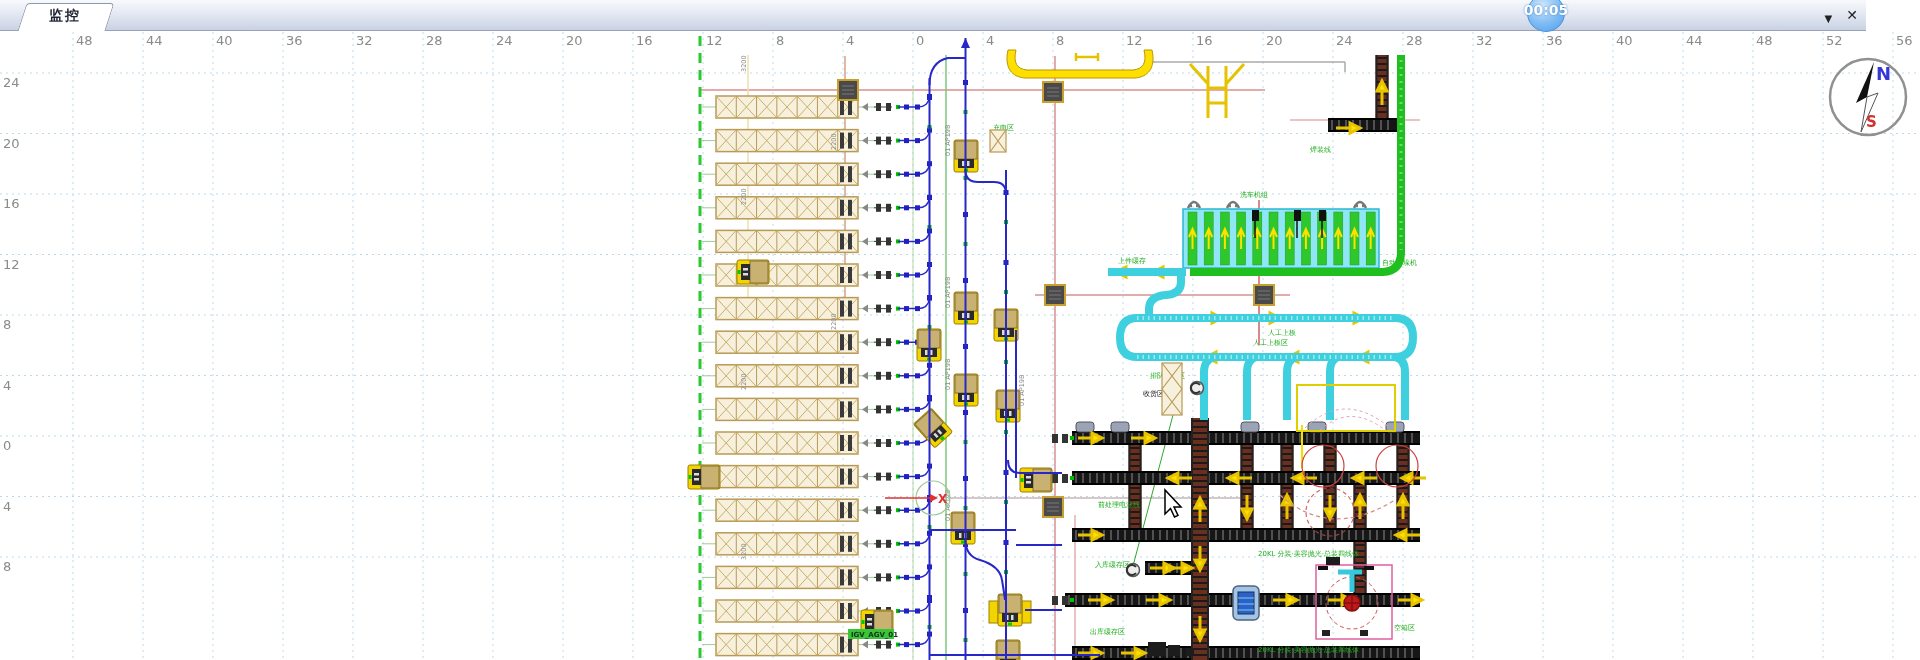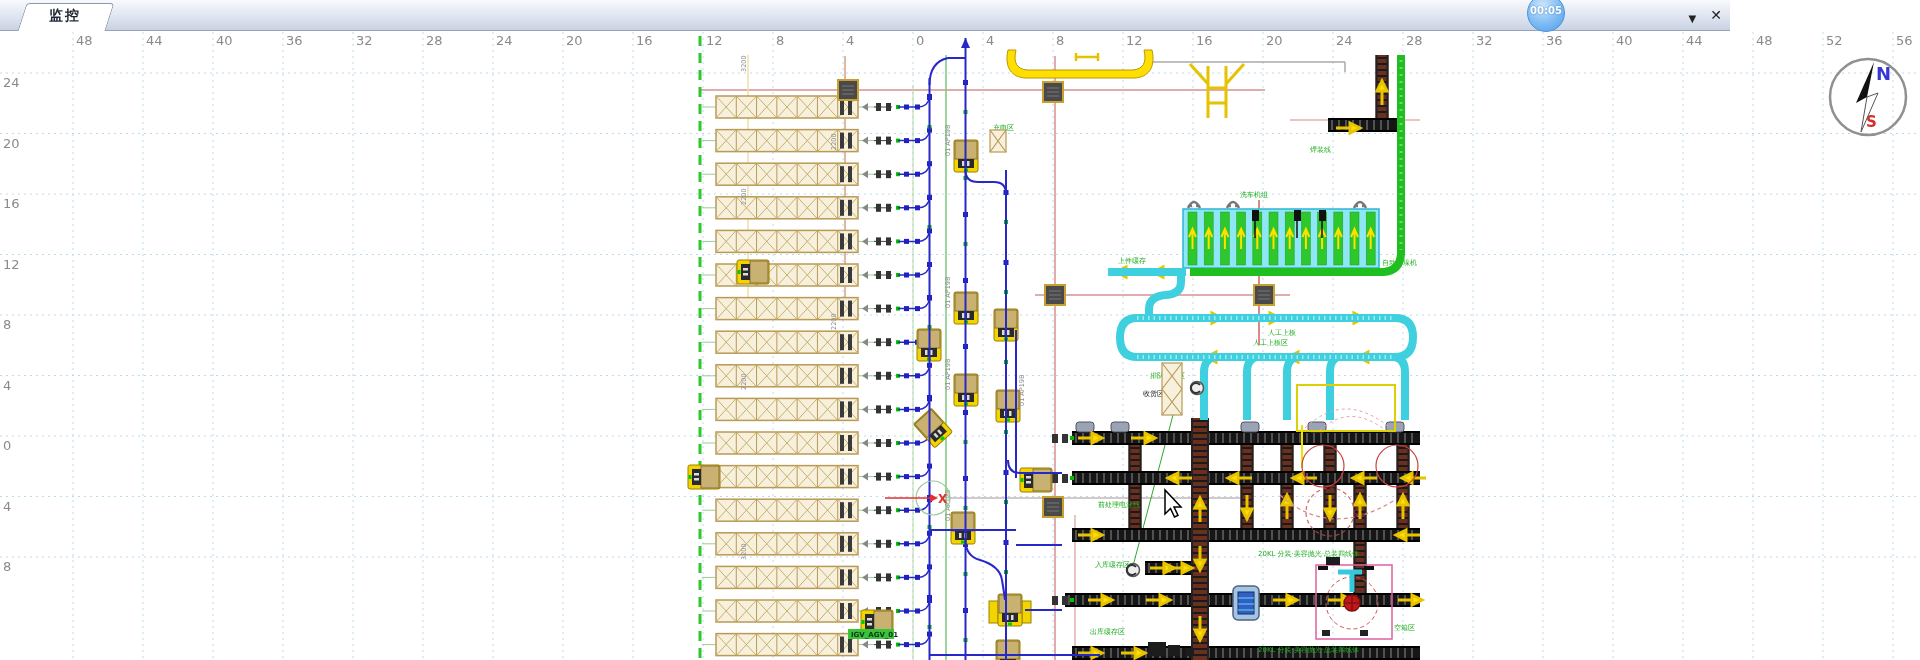--- a/index.html
+++ b/index.html
@@ -1,27 +1,27 @@
 <!DOCTYPE html>
 <html><head>
 <meta charset="utf-8">
 <style>
   html,body{margin:0;padding:0;width:1920px;height:660px;overflow:hidden;
     font-family:"DejaVu Sans",sans-serif;background:#ffffff;}
-  .titlebar{position:absolute;left:0;top:0;width:1730px;height:30px;
+  .titlebar{position:absolute;left:0;top:0;width:1866px;height:30px;
     background:linear-gradient(#f7f9fc,#dde3ef 60%,#c9d2e3);border-bottom:1px solid #98a3b8;z-index:5;}
   .tab{position:absolute;left:22px;top:3px;width:86px;height:27px;z-index:6;}
   .tab .bg{position:absolute;left:0;top:0;width:100%;height:100%;background:#ffffff;
     border:1px solid #8d99ad;border-bottom:none;border-radius:4px 4px 0 0;transform:skewX(-18deg);}
   .tab .lbl{position:absolute;left:0;top:4px;width:100%;text-align:center;
     font-size:14px;font-weight:bold;color:#1d2533;letter-spacing:2px;}
   .badge{position:absolute;left:1527px;top:-6px;width:36px;height:36px;border-radius:50%;
     background:radial-gradient(circle at 40% 30%,#cfe7fb,#7dbbf4 55%,#4f9ce8);
     border:1px solid #4a92dd;z-index:7;display:flex;align-items:center;justify-content:center;}
-  .badge span{font-size:10px;color:#ffffff;font-weight:bold;text-shadow:0 0 2px #3a7cc4;margin-top:-6px;}
+  .badge span{font-size:14px;color:#ffffff;font-weight:bold;text-shadow:0 0 2px #3a7cc4;margin-top:-6px;}
   .winbtns{position:absolute;right:8px;top:6px;z-index:7;display:flex;gap:14px;}
   .wbtn{font-size:14px;color:#222;cursor:default;line-height:18px;}
   #cv{position:absolute;left:0;top:0;width:1920px;height:660px;}
 </style>
 </head>
 <body>
 
 <div class="titlebar">
   <div class="tab">
     <div class="bg"></div>

